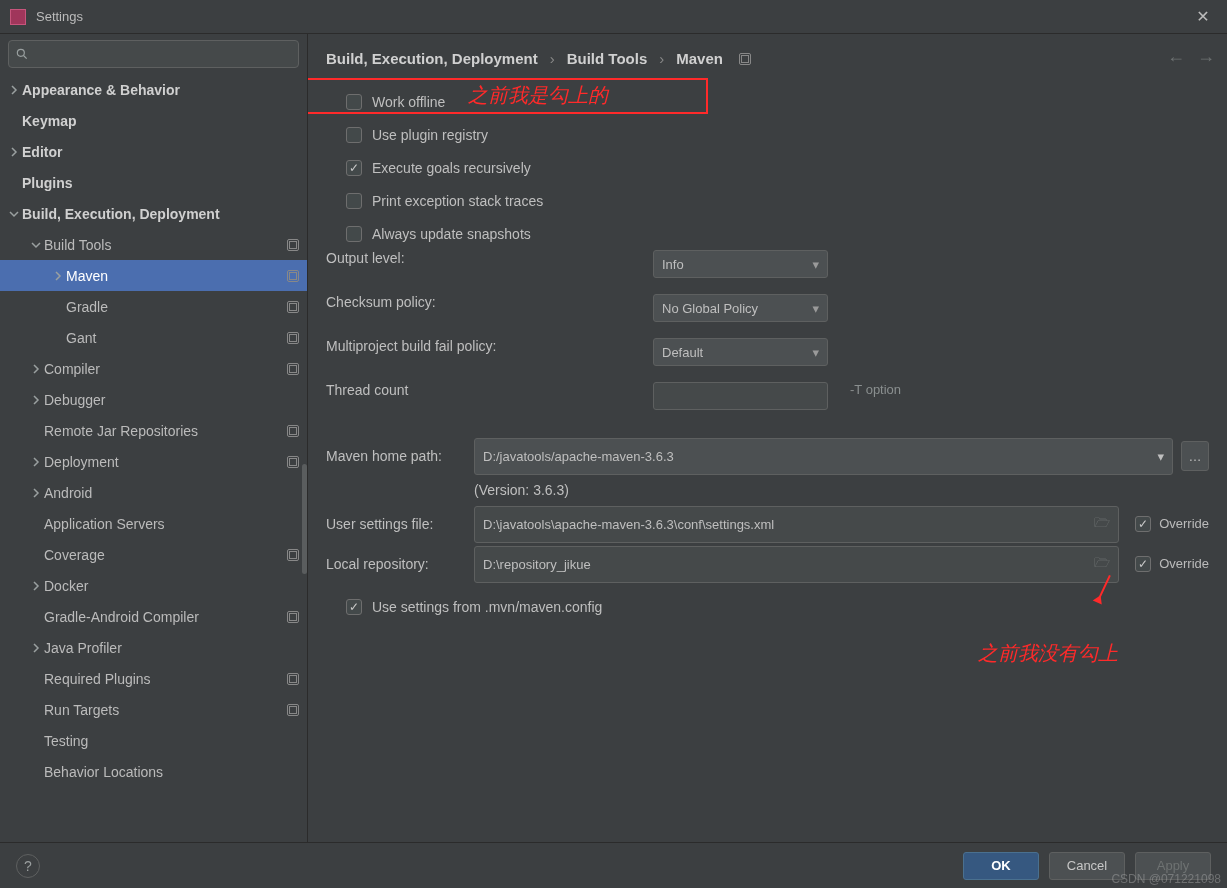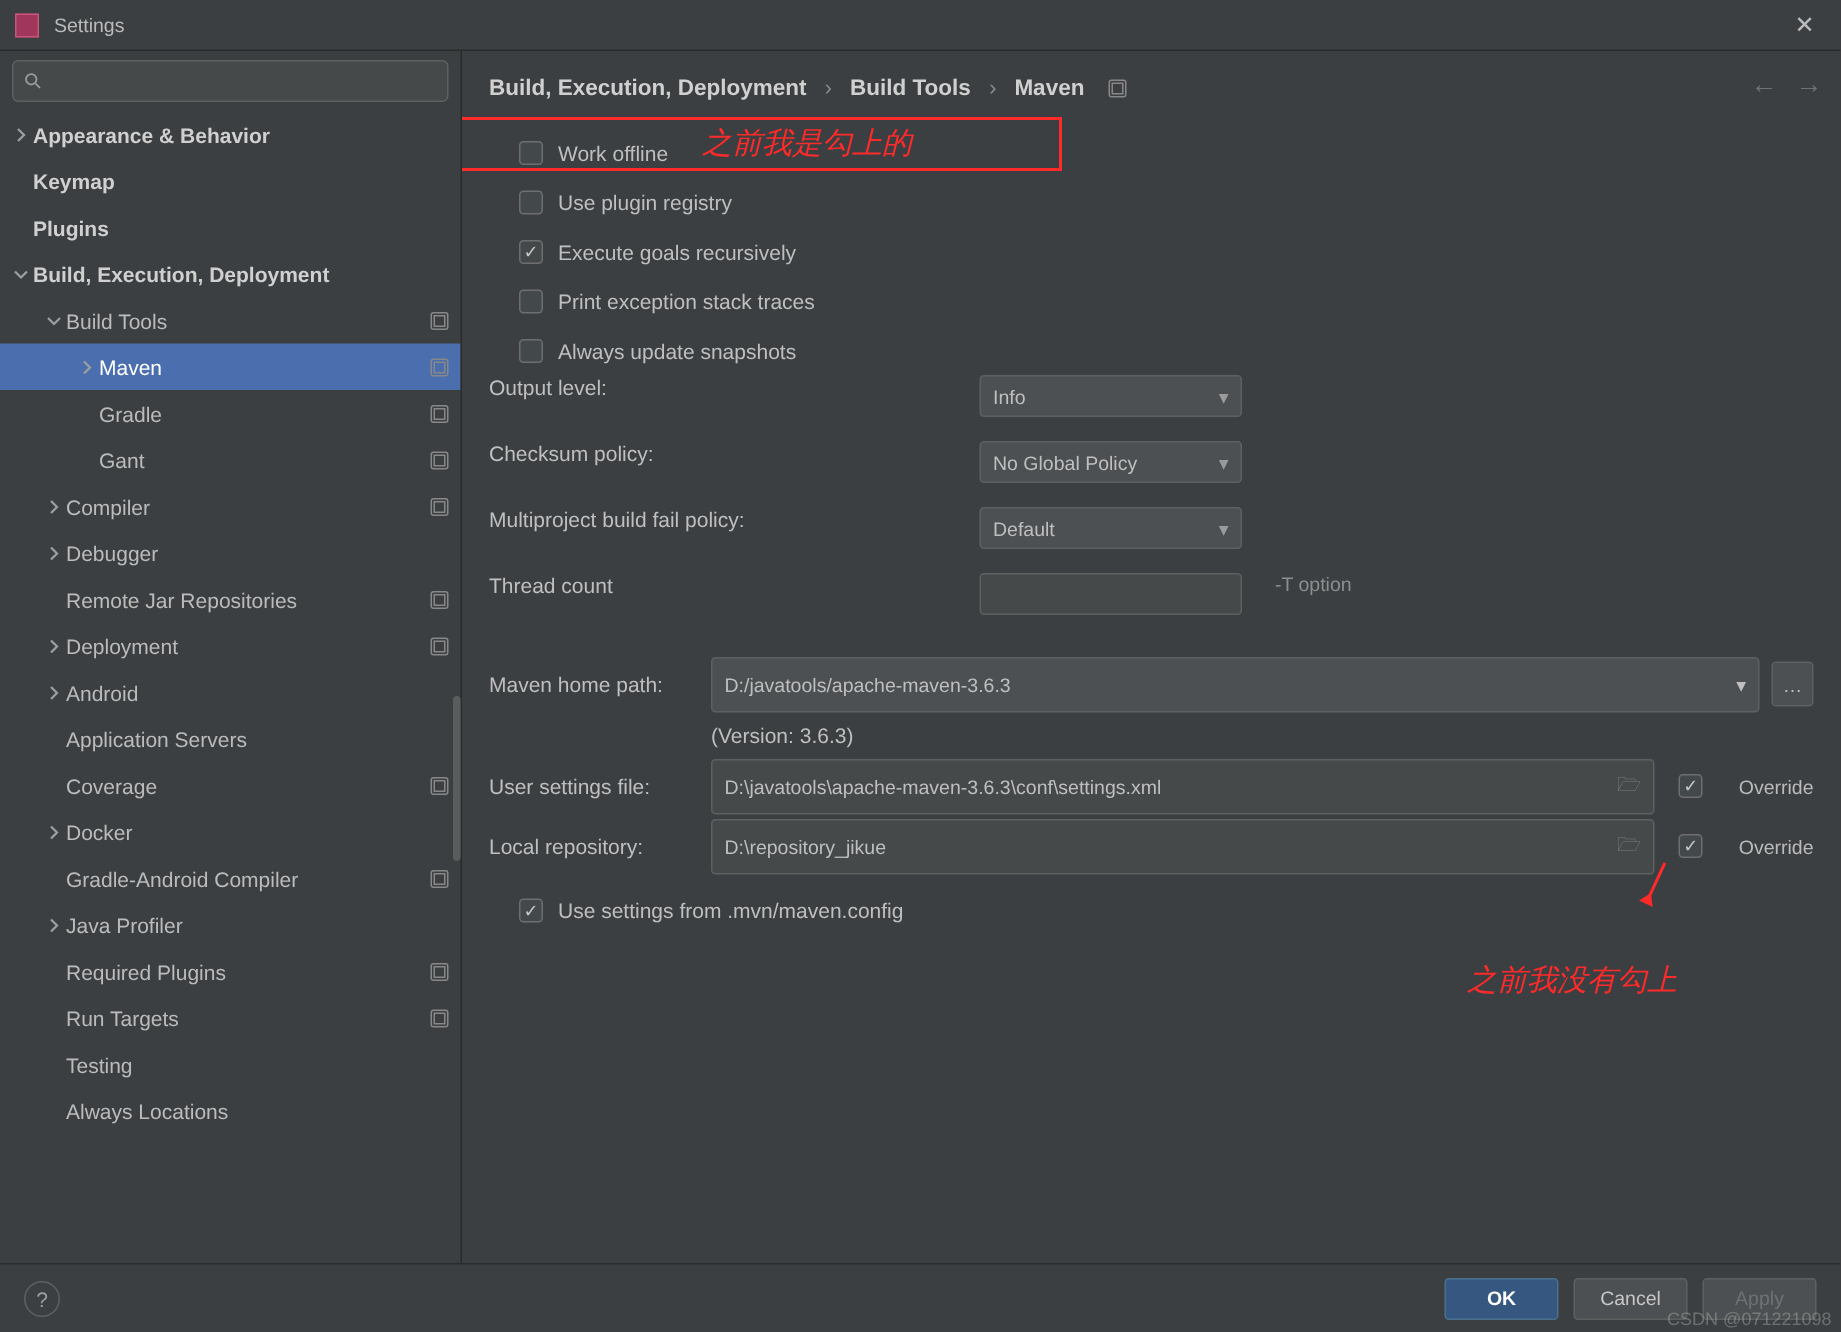--- a/index.html
+++ b/index.html
@@ -52,21 +52,21 @@
   .combo .caret { color:#9a9a9a; }
   .textbox { height:28px; background:#45494a; border:1px solid #5e6060; border-radius:3px; padding:0 8px; color:#bfbfbf; display:flex; align-items:center; }
   .hint { color:#8a8f8f; font-size:13px; margin-left:10px; }
 
   .path-row { display:flex; align-items:center; gap:8px; height:40px; }
   .path-label { width:140px; color:#bfbfbf; font-size:14px; }
   .path-input { flex:1; height:37px; background:#4c5052; border:1px solid #5e6060; border-radius:3px; padding:0 8px; color:#bfbfbf; display:flex; align-items:center; justify-content:space-between; }
   .path-input.ro { background:#45494a; }
   .folder-ic { color:#7a7e7e; }
   .browse-btn { width:28px; height:30px; background:#4c5052; border:1px solid #5e6060; border-radius:3px; display:flex; align-items:center; justify-content:center; color:#bfbfbf; }
-  .override { display:flex; align-items:center; gap:24px; margin-left:8px; }
+  .override { display:flex; align-items:flex-start; gap:8px; margin-left:8px; }
 
   .version-line { padding-left:148px; color:#bfbfbf; font-size:14px; height:28px; display:flex; align-items:center; }
 
   
   .anno-box { position:absolute; border:2px solid #ff2a2a; pointer-events:none; }
   .anno-text { position:absolute; color:#ff2a2a; font-size:20px; font-weight:500;font-style:italic; }
   .anno-arrow { position:absolute; width:2px; background:#ff2a2a; }
   .anno-arrow::after{content:"";position:absolute;bottom:-2px;left:-4px;border-left:5px solid transparent;border-right:5px solid transparent;border-top:8px solid #ff2a2a;transform:rotate(180deg);top:-8px;}
 
   
@@ -106,20 +106,28 @@
               <path d="M3 1 L7 5 L3 9" fill="none" stroke="currentColor" stroke-width="1.5"></path>
             </svg>
           </span>
           <span class="label">Appearance &amp; Behavior</span>
         </div>
         <div class="tree-row indent-0 bold">
           <span class="arrow"></span>
           <span class="label">Keymap</span>
         </div>
         <div class="tree-row indent-0 bold">
+          <span class="arrow">
+            <svg viewBox="0 0 10 10">
+              <path d="M3 1 L7 5 L3 9" fill="none" stroke="currentColor" stroke-width="1.5"></path>
+            </svg>
+          </span>
+          <span class="label">Editor</span>
+        </div>
+        <div class="tree-row indent-0 bold">
           <span class="arrow"></span>
           <span class="label">Plugins</span>
         </div>
         <div class="tree-row indent-0 bold">
           <span class="arrow">
             <svg viewBox="0 0 10 10">
               <path d="M1 3 L5 7 L9 3" fill="none" stroke="currentColor" stroke-width="1.5"></path>
             </svg>
           </span>
           <span class="label">Build, Execution, Deployment</span>
@@ -230,21 +238,21 @@
           <span class="arrow"></span>
           <span class="label">Run Targets</span>
           <span class="proj-badge"></span>
         </div>
         <div class="tree-row indent-1">
           <span class="arrow"></span>
           <span class="label">Testing</span>
         </div>
         <div class="tree-row indent-1">
           <span class="arrow"></span>
-          <span class="label">Always Locations</span>
+          <span class="label">Behavior Locations</span>
         </div>
       </div>
     <div class="sidebar-scroll"></div>
   </div>
 
   <div class="content">
     <div class="nav-arrows">
       <span>←</span>
       <span>→</span>
     </div>

